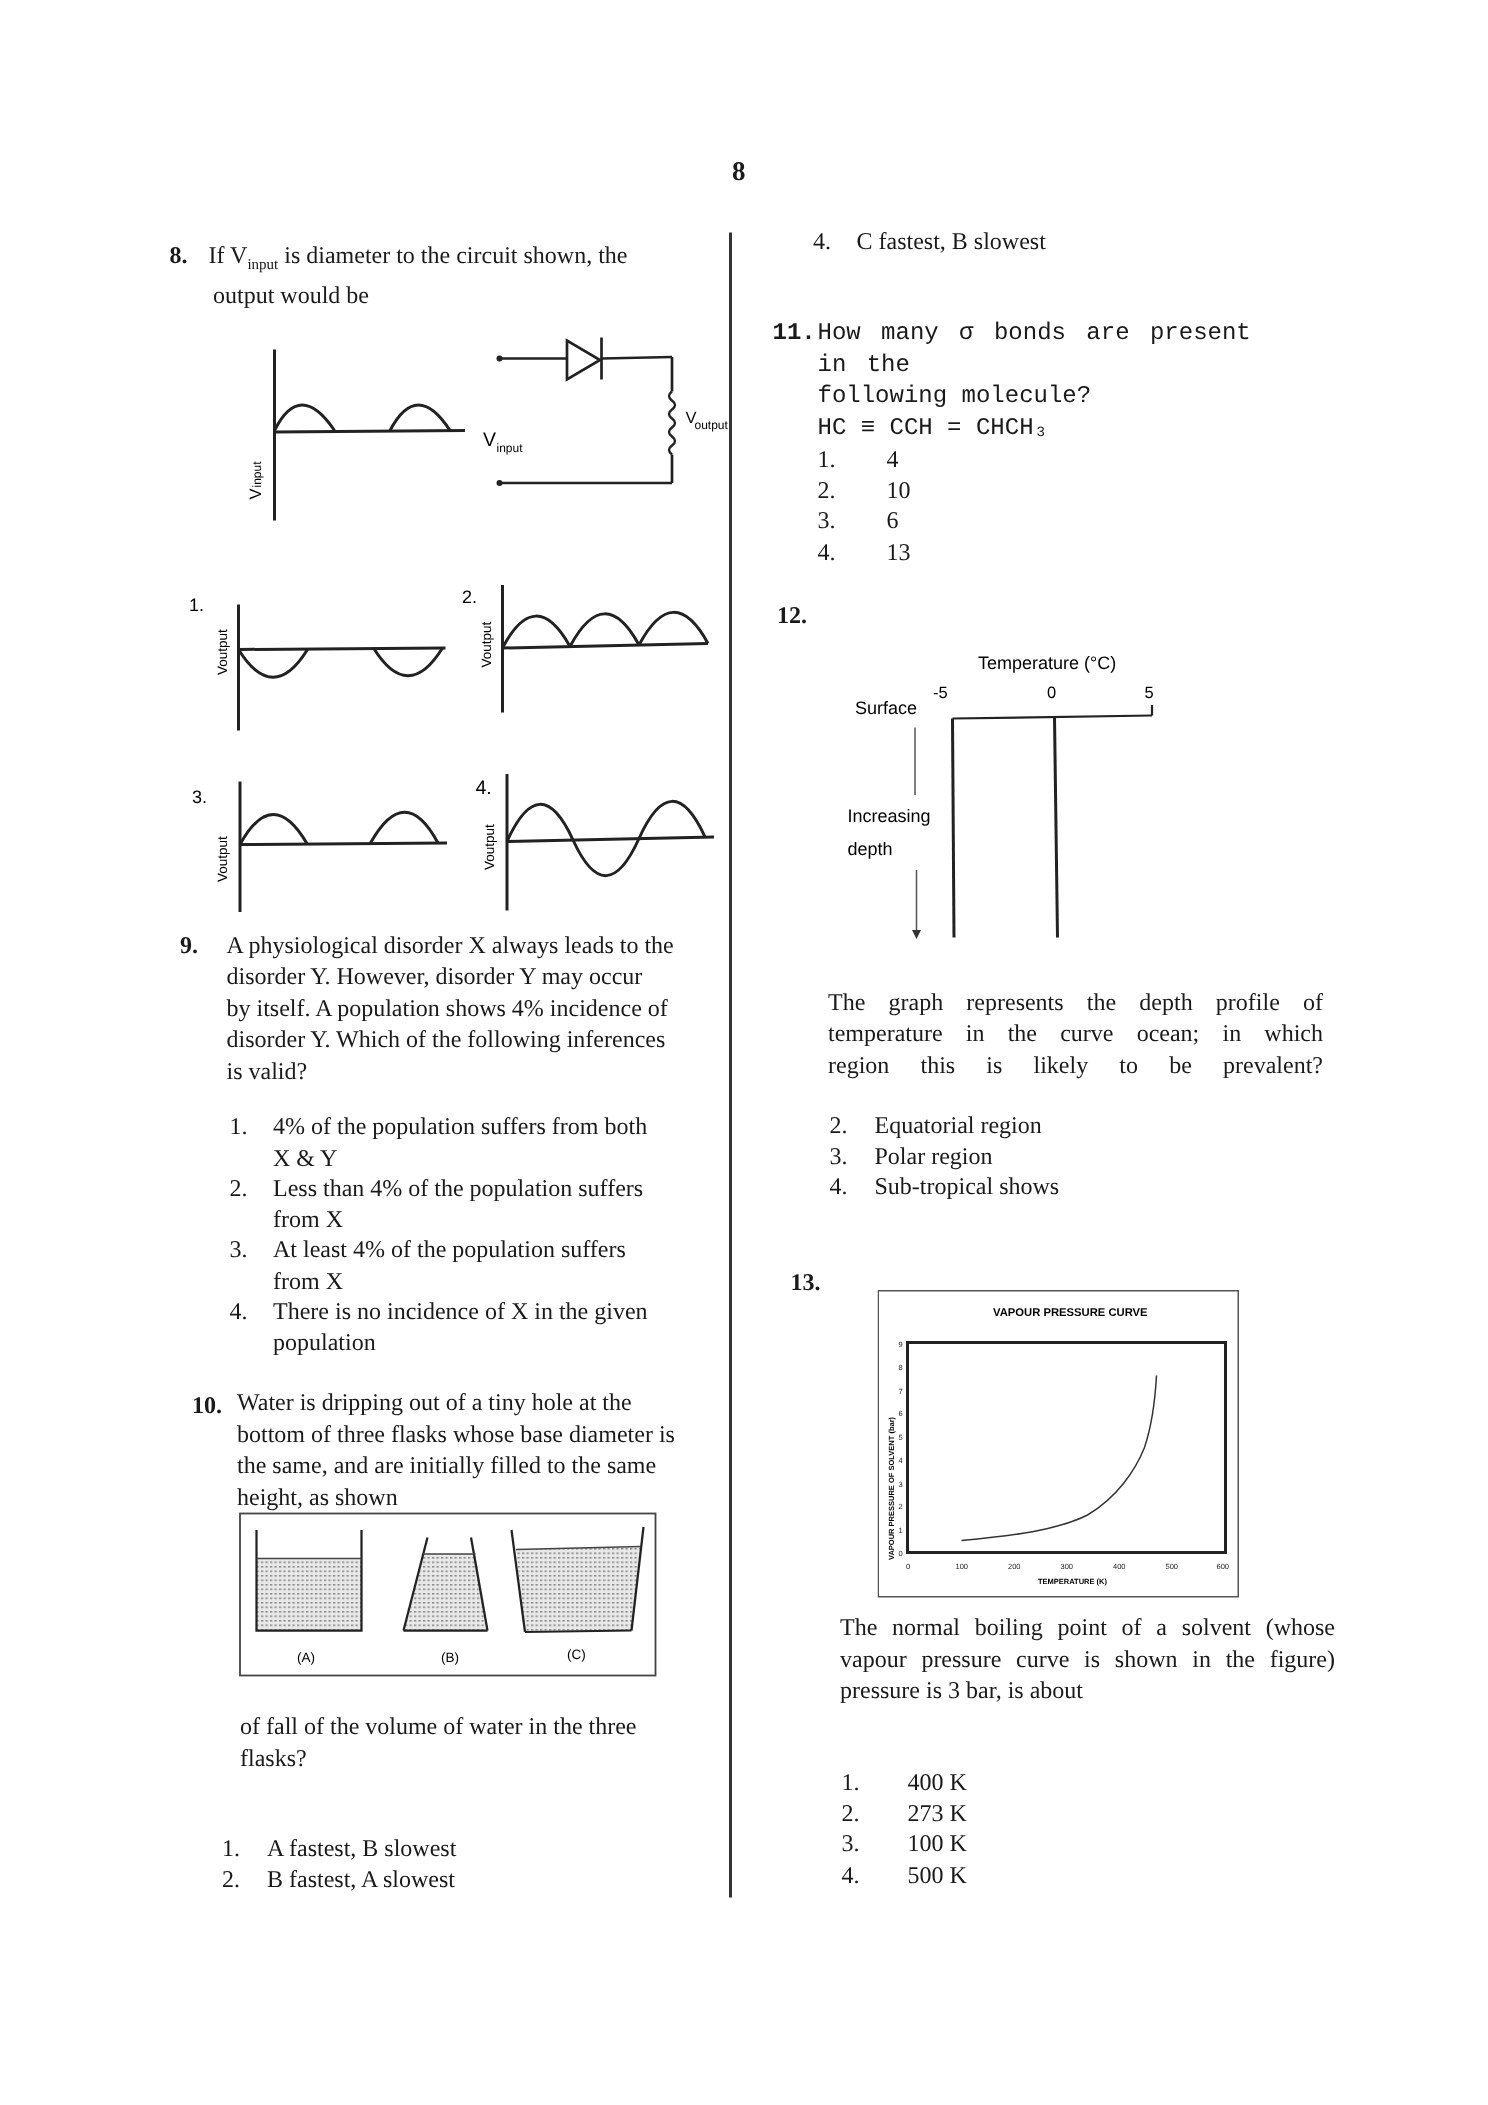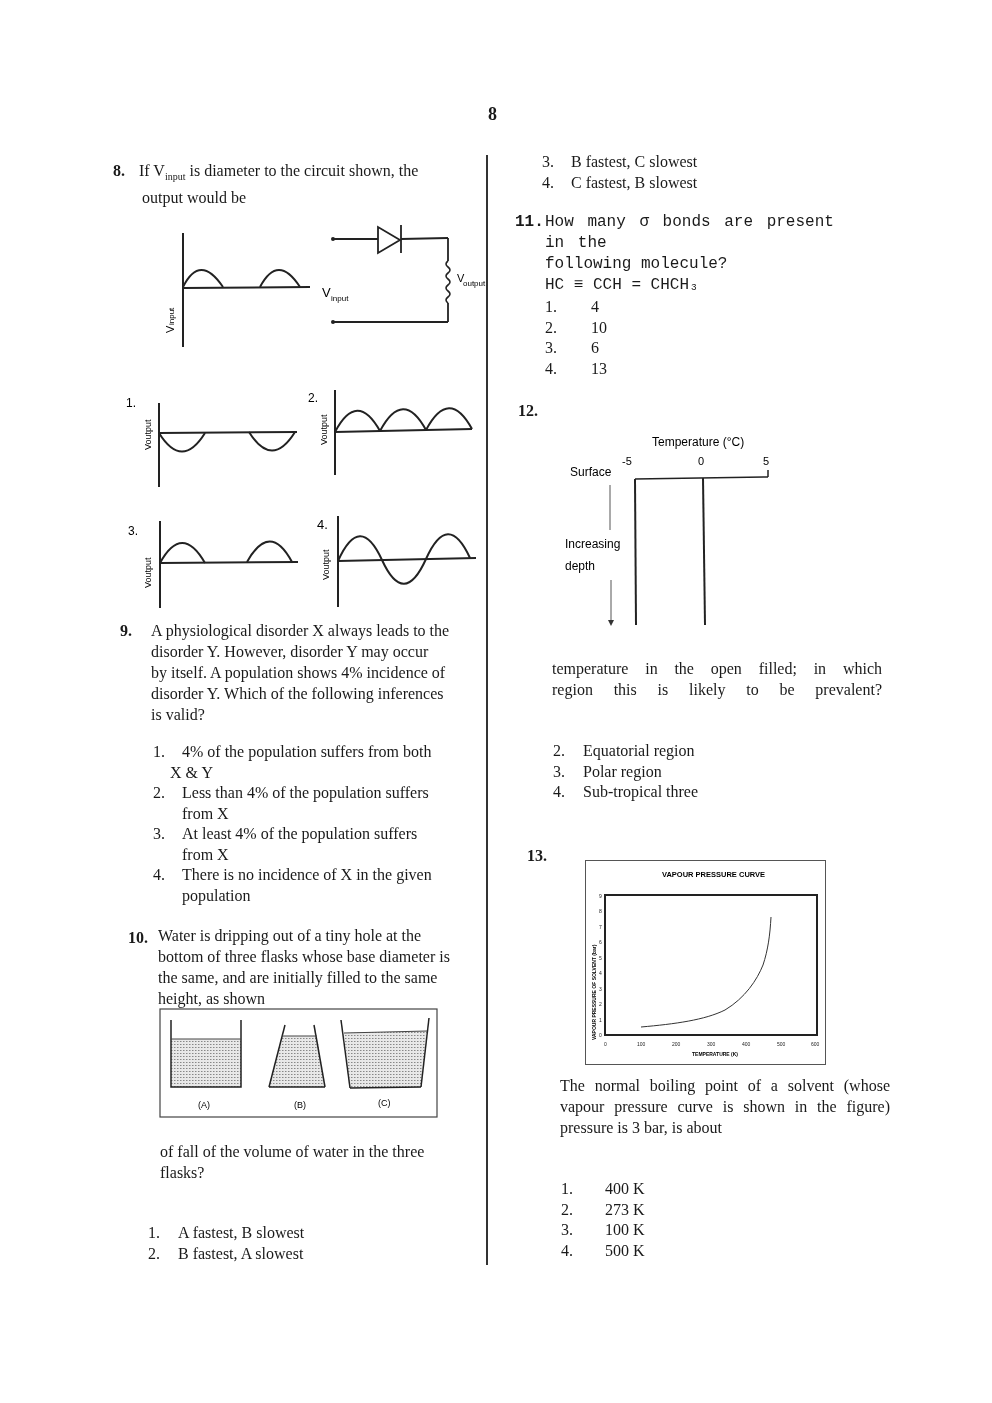--- a/index.html
+++ b/index.html
@@ -91,21 +91,21 @@
     <div style="margin-left:31px;">
       <div>A physiological disorder X always leads to the</div>
       <div>disorder Y.  However, disorder Y may occur</div>
       <div>by itself.  A population shows 4% incidence of</div>
       <div>disorder Y.  Which of the following inferences</div>
       <div>is valid?</div>
     </div>
   </div>
 </div>
 <div class="abs opt" style="left:153px; top:742px; width:330px;">
-  <div><span class="n" style="width:29px">1.</span><span>4% of the population suffers from both</span><br><span style="margin-left:17px">X &amp; Y</span></div>
+  <div><span class="n" style="width:29px">1.</span><span>4% of the population suffers from both</span><br><span style="margin-left:29px">X &amp; Y</span></div>
   <div><span class="n" style="width:29px">2.</span><span>Less than 4% of the population suffers</span><br><span style="margin-left:29px">from X</span></div>
   <div><span class="n" style="width:29px">3.</span><span>At least 4% of the population suffers</span><br><span style="margin-left:29px">from X</span></div>
   <div><span class="n" style="width:29px">4.</span><span>There is no incidence of X in the given</span><br><span style="margin-left:29px">population</span></div>
 </div>
 
 <div class="abs qtext" style="left:128px; top:925px; width:360px;">
   <span class="qnum" style="position:absolute; left:0; top:2px;">10.</span>
   <div style="margin-left:30px; text-align:justify;">
     <div>Water is dripping out of a tiny hole at the</div>
     <div>bottom of three flasks whose base diameter is</div>
@@ -145,21 +145,20 @@
 
 <div class="abs qtext" style="left:160px; top:1141px; width:325px;">
   <div>of fall of the volume of water in the three</div>
   <div>flasks?</div>
 </div>
 <div class="abs opt" style="left:148px; top:1223px; width:320px;">
   <div><span class="n" style="width:30px">1.</span><span>A fastest, B slowest</span></div>
   <div><span class="n" style="width:30px">2.</span><span>B fastest, A slowest</span></div>
 </div>
 <div class="abs opt" style="left:542px; top:152px; width:320px;">
-  <div><span class="n" style="width:29px">3.</span><span>B fastest, C slowest</span></div>
   <div><span class="n" style="width:29px">4.</span><span>C fastest, B slowest</span></div>
 </div>
 
 <div class="abs qtext" style="left:515px; top:212px; width:320px;font-family:Liberation Mono, monospace;">
   <span class="qnum" style="position:absolute; left:0; top:0;">11.</span>
   <div style="margin-left:30px;">
     <div style="word-spacing:4px;">How many σ bonds are present in the</div>
     <div>following molecule?</div>
     <div>HC ≡ CCH = CHCH₃</div>
   </div>
@@ -184,27 +183,28 @@
   <line x1="80" y1="49" x2="81" y2="195" stroke="#222" stroke-width="2"></line>
   <line x1="148" y1="48" x2="150" y2="195" stroke="#222" stroke-width="2"></line>
   <line x1="55" y1="55" x2="55" y2="100" stroke="#555" stroke-width="1"></line>
   <text x="10" y="118" font-size="12">Increasing</text>
   <text x="10" y="140" font-size="12">depth</text>
   <line x1="56" y1="150" x2="56" y2="193" stroke="#555" stroke-width="1"></line>
   <polygon points="53,190 59,190 56,196" fill="#333"></polygon>
 </svg>
 
 <div class="abs qtext" style="left:552px; top:658px; width:330px; text-align:justify; text-align-last:justify;">
-  <div>temperature in the open filled; in which</div>
+  <div>The graph represents the depth profile of</div>
+  <div>temperature in the curve ocean; in which</div>
   <div>region this is likely to be prevalent?</div>
 </div>
 <div class="abs opt" style="left:553px; top:741px; width:300px;">
   <div><span class="n" style="width:30px">2.</span><span>Equatorial region</span></div>
   <div><span class="n" style="width:30px">3.</span><span>Polar region</span></div>
-  <div><span class="n" style="width:30px">4.</span><span>Sub-tropical three</span></div>
+  <div><span class="n" style="width:30px">4.</span><span>Sub-tropical shows</span></div>
 </div>
 
 <div class="abs qtext qnum" style="left:527px; top:845px;">13.</div>
 
 <svg class="abs" style="left:585px; top:860px;" width="242" height="206">
   <rect x="0.5" y="0.5" width="240" height="204" fill="#fff" stroke="#555" stroke-width="1"></rect>
   <text x="77" y="17" font-size="7.5" font-weight="bold">VAPOUR PRESSURE CURVE</text>
   <rect x="20" y="35" width="212" height="140" fill="none" stroke="#222" stroke-width="2"></rect>
 
   <g font-size="5" fill="#222">

